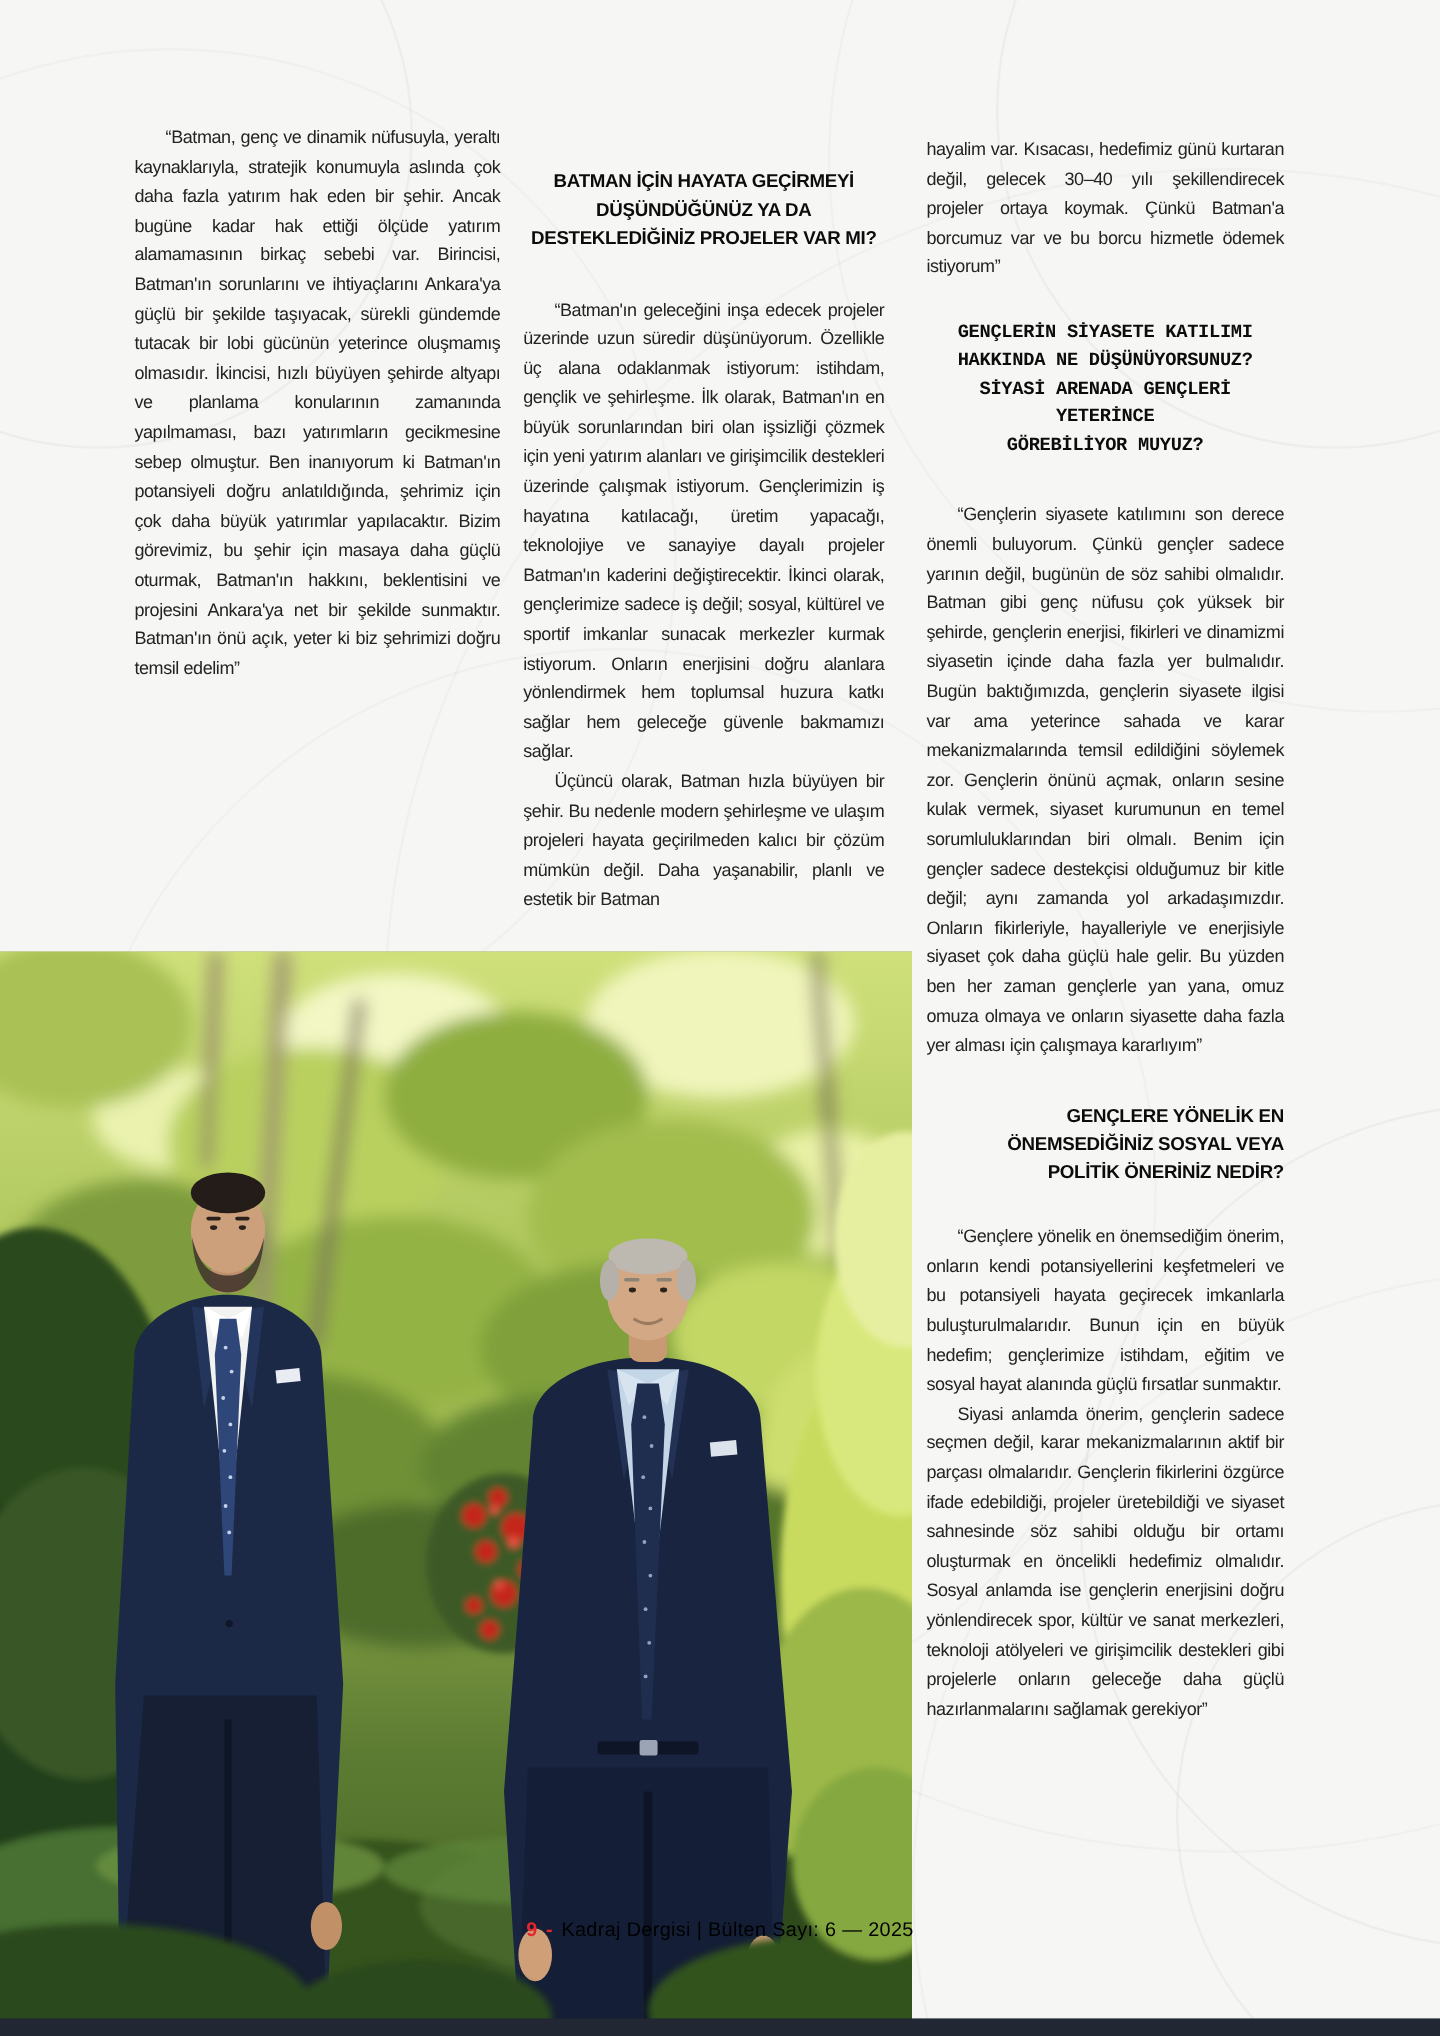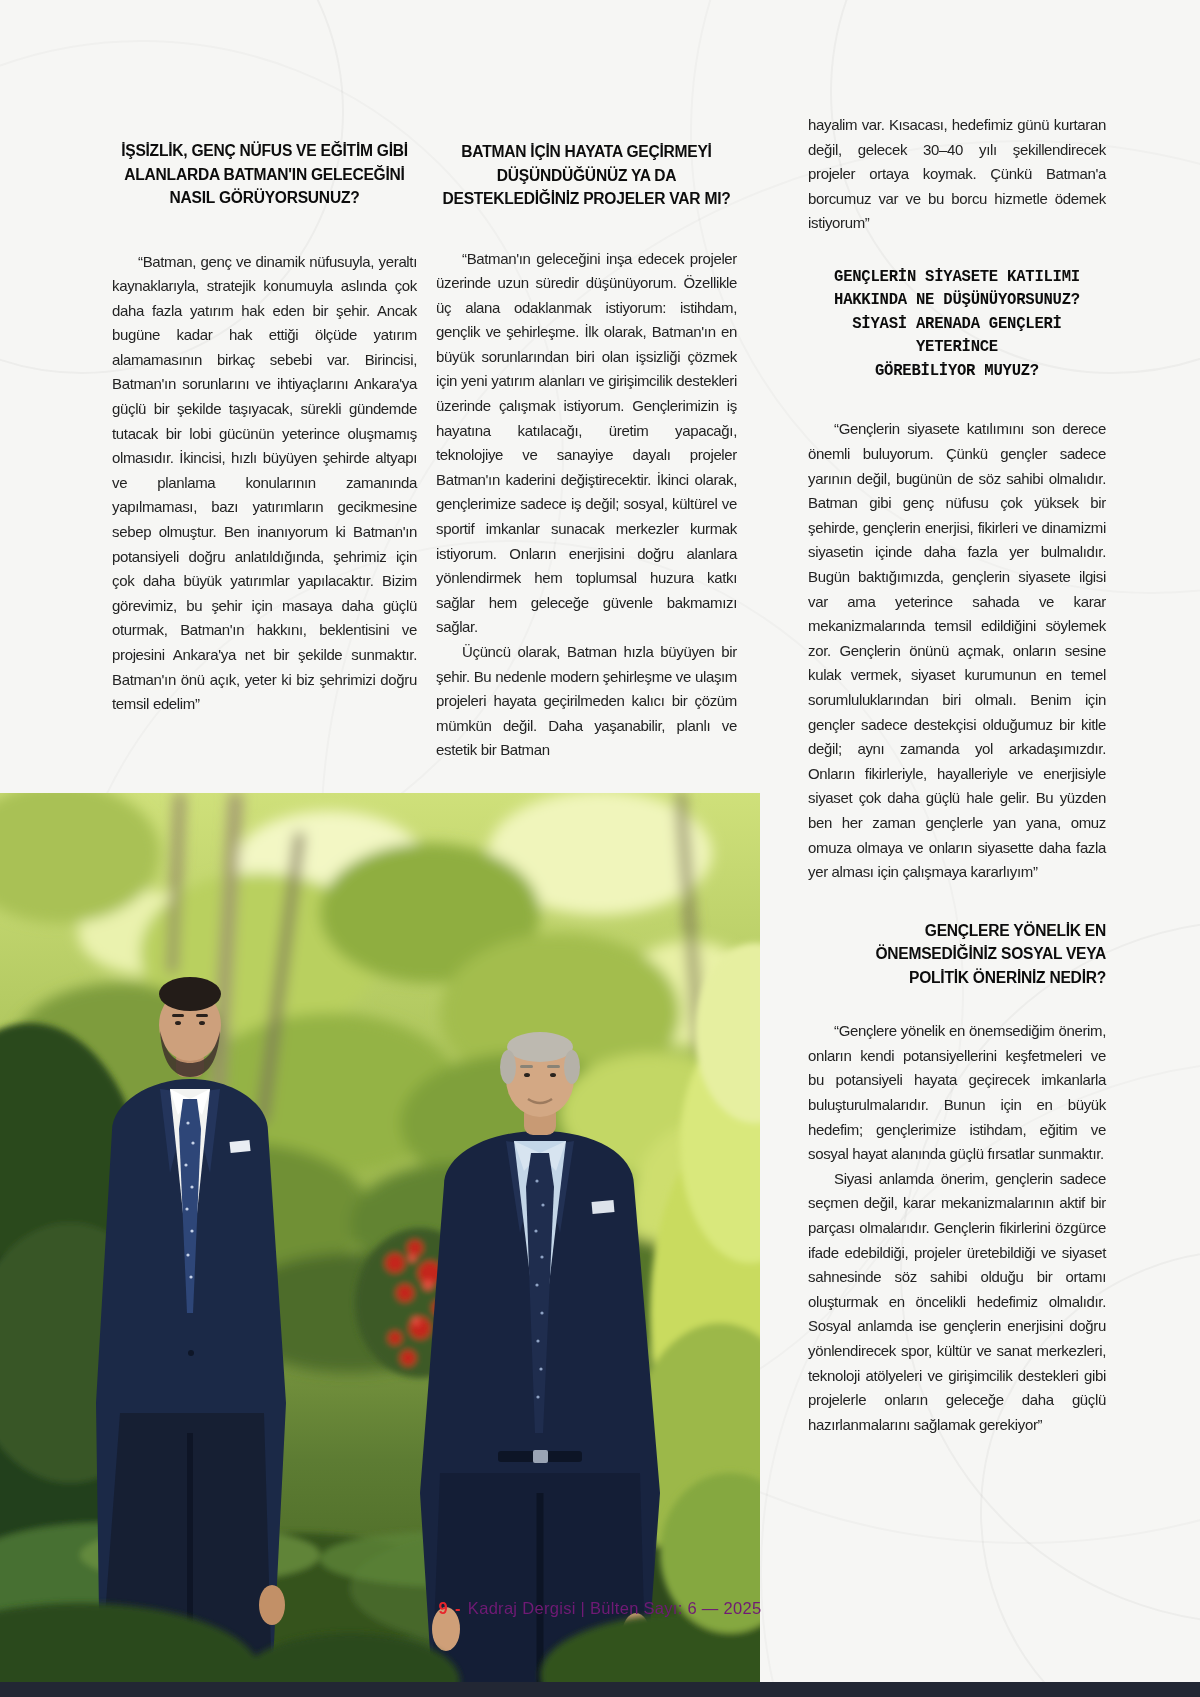--- a/index.html
+++ b/index.html
@@ -15,39 +15,39 @@
 
   .col { position:absolute; text-align:justify; }
   .col p { margin:0; font-size:15px; line-height:24.6px; letter-spacing:-0.35px; color:#232323; }
   .indent { text-indent:26px; }
   .qhead {
     font-weight:bold; text-align:center; white-space:pre-line;
     font-size:15.6px; line-height:23.5px; letter-spacing:-0.25px; color:#0c0c0c;
   }
   .col1 { left:112px; top:103px; width:305px; }
   .col2 { left:436px; top:140px; width:301px; }
-  .col3 { left:808px; top:113px; width:298px; }
+  .col3 { left:772px; top:113px; width:298px; }
   .col1 .qhead { margin:36px 0 40px; }
   .col2 .qhead { margin:0 0 36px; }
   .col3 .qhead.h1 { margin:30px 0 34px;font-family:Liberation Mono, monospace; }
   .col3 .qhead.h2 { margin:34px 0 30px;text-align:right; }
 
   .photo {
     position:absolute; left:0; top:793px; width:760px; height:890px; margin:0;
     overflow:hidden; background:#86a342;
   }
   .photo svg { display:block; }
 
   .footer {
     position:absolute; left:0; top:1599px; width:1200px; text-align:center;
     font-size:16.5px; letter-spacing:0.3px; z-index:5;
   }
   .footer .pnum { color:#e8252c; font-weight:bold; }
   .footer .psep { color:#e8252c; font-weight:bold; padding:0 7px; }
-  .footer .ptext { color:#701a75; }
+  .footer .ptext { color:#000000; }
 
   .bottom-bar {
     position:absolute; left:0; top:1682px; width:1200px; height:15px;
     background:#222734; z-index:6;
   }
 </style>
 </head>
 <body>
 
 <div>
@@ -58,23 +58,20 @@
   <div class="swirl f" style="left:320px; top:140px; width:1400px; height:1400px;"></div>
   <div class="swirl" style="left:900px; top:920px; width:700px; height:700px;"></div>
   <div class="swirl f" style="left:760px; top:1060px; width:1020px; height:1020px;"></div>
   <div class="swirl" style="left:980px; top:1250px; width:520px; height:520px;"></div>
   <div class="swirl f" style="left:-160px; top:1180px; width:640px; height:640px;"></div>
   <div class="swirl f" style="left:60px; top:540px; width:900px; height:900px;"></div>
 </div>
 
 <main>
   <section class="col col1">
-    <div class="qhead">İŞSİZLİK, GENÇ NÜFUS VE EĞİTİM GİBİ
-ALANLARDA BATMAN'IN GELECEĞİNİ
-NASIL GÖRÜYORSUNUZ?</div>
     <p class="indent">“Batman, genç ve dinamik nüfusuyla, yeraltı kaynaklarıyla, stratejik konumuyla aslında çok daha fazla yatırım hak eden bir şehir. Ancak bugüne kadar hak ettiği ölçüde yatırım alamamasının birkaç sebebi var. Birincisi, Batman'ın sorunlarını ve ihtiyaçlarını Ankara'ya güçlü bir şekilde taşıyacak, sürekli gündemde tutacak bir lobi gücünün yeterince oluşmamış olmasıdır. İkincisi, hızlı büyüyen şehirde altyapı ve planlama konularının zamanında yapılmaması, bazı yatırımların gecikmesine sebep olmuştur. Ben inanıyorum ki Batman'ın potansiyeli doğru anlatıldığında, şehrimiz için çok daha büyük yatırımlar yapılacaktır. Bizim görevimiz, bu şehir için masaya daha güçlü oturmak, Batman'ın hakkını, beklentisini ve projesini Ankara'ya net bir şekilde sunmaktır. Batman'ın önü açık, yeter ki biz şehrimizi doğru temsil edelim”</p>
   </section>
 
   <section class="col col2">
     <div class="qhead">BATMAN İÇİN HAYATA GEÇİRMEYİ
 DÜŞÜNDÜĞÜNÜZ YA DA
 DESTEKLEDİĞİNİZ PROJELER VAR MI?</div>
     <p class="indent">“Batman'ın geleceğini inşa edecek projeler üzerinde uzun süredir düşünüyorum. Özellikle üç alana odaklanmak istiyorum: istihdam, gençlik ve şehirleşme. İlk olarak, Batman'ın en büyük sorunlarından biri olan işsizliği çözmek için yeni yatırım alanları ve girişimcilik destekleri üzerinde çalışmak istiyorum. Gençlerimizin iş hayatına katılacağı, üretim yapacağı, teknolojiye ve sanayiye dayalı projeler Batman'ın kaderini değiştirecektir. İkinci olarak, gençlerimize sadece iş değil; sosyal, kültürel ve sportif imkanlar sunacak merkezler kurmak istiyorum. Onların enerjisini doğru alanlara yönlendirmek hem toplumsal huzura katkı sağlar hem geleceğe güvenle bakmamızı sağlar.</p>
     <p class="indent">Üçüncü olarak, Batman hızla büyüyen bir şehir. Bu nedenle modern şehirleşme ve ulaşım projeleri hayata geçirilmeden kalıcı bir çözüm mümkün değil. Daha yaşanabilir, planlı ve estetik bir Batman</p>
   </section>

